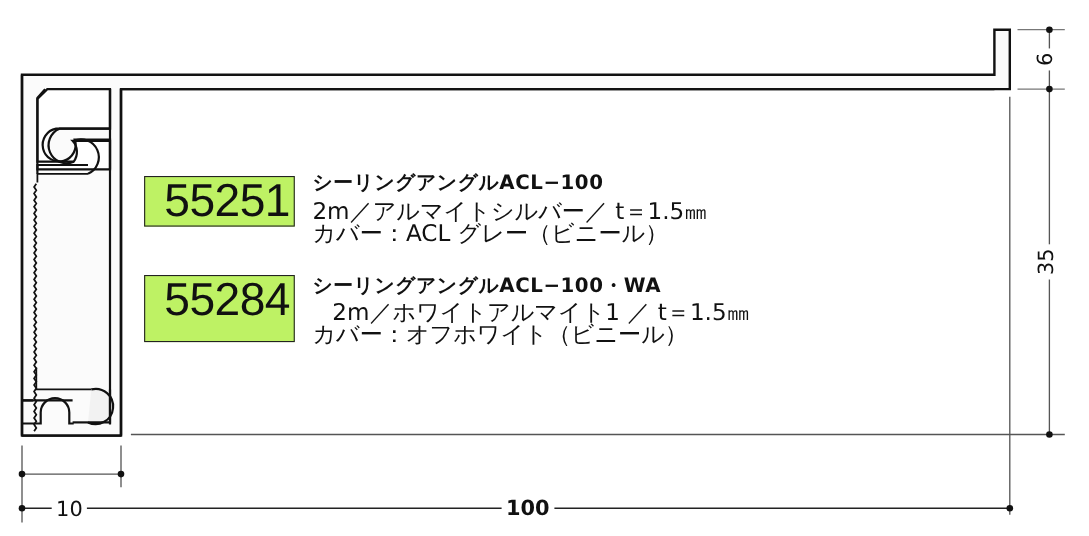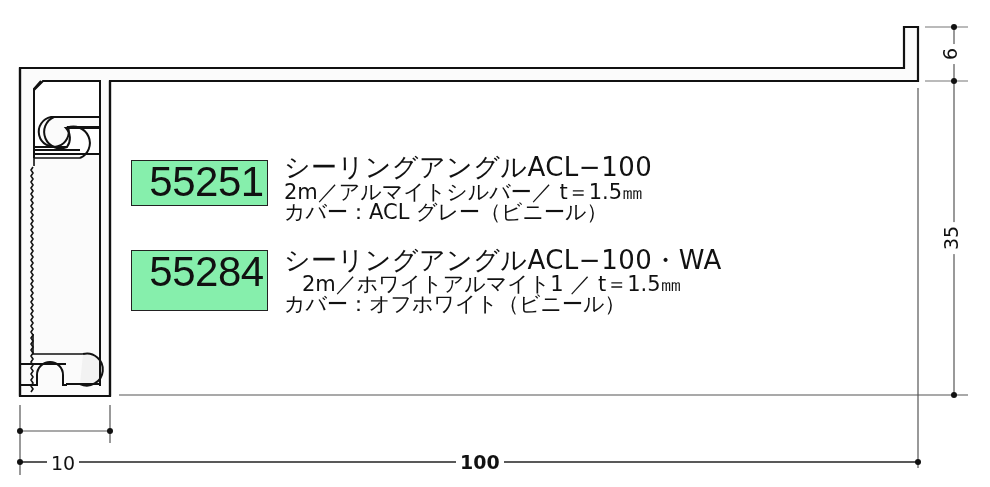--- a/index.html
+++ b/index.html
@@ -1,35 +1,35 @@
 <!DOCTYPE html>
 <html><head>
   <meta charset="utf-8">
   <style>
     html, body { margin: 0; padding: 0; background: #ffffff; }
     body { width: 990px; height: 487px; position: relative; overflow: hidden; font-family: "DejaVu Sans", sans-serif; }
     svg.drawing { position: absolute; left: 0; top: 0; }
     .code-box {
       position: absolute;
-      background: #86efac;
+      background: #bef264;
       border: 1.5px solid #222;
       font-family: "Liberation Sans", sans-serif;
       font-size: 42px;
       line-height: 42px;
       color: #111;
       text-align: center;
       box-sizing: border-box;
       letter-spacing: -0.5px;
       padding-left: 14px;
     }
     .prod-title {
       position: absolute;
       font-family: "DejaVu Sans", sans-serif;
-      font-weight: normal;
-      font-size: 26px;
+      font-weight: bold;
+      font-size: 18px;
       line-height: 24px;
       color: #111;
       white-space: nowrap;
       letter-spacing: 0.5px;
     }
     .prod-line {
       position: absolute;
       font-family: "DejaVu Sans", sans-serif;
       font-size: 21px;
       line-height: 19px;

